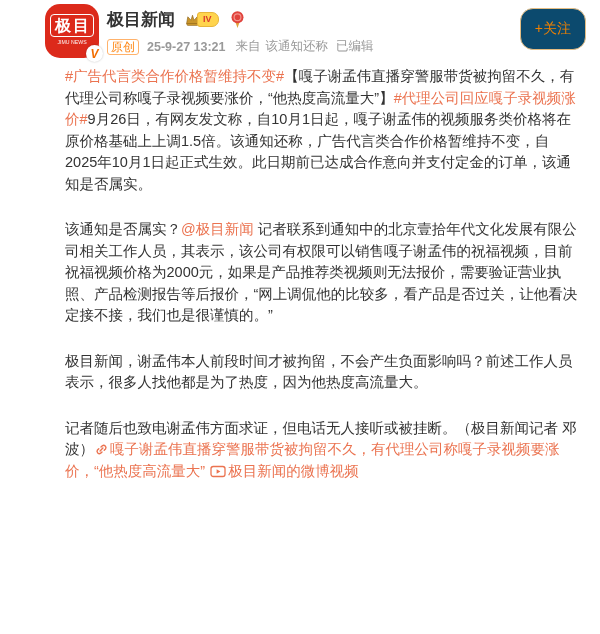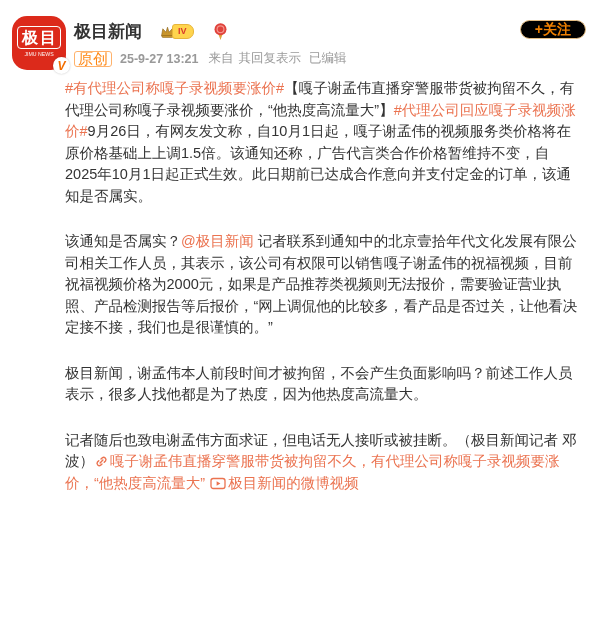--- a/index.html
+++ b/index.html
@@ -10,60 +10,60 @@
     --text:#333333;
     --meta:#999999;
     --vip-gold:#ffd44d;
   }
   *{margin:0;padding:0;box-sizing:border-box;}
   html,body{background:#ffffff;}
   body{
     width:600px;height:634px;overflow:hidden;
     font-family:"Liberation Sans", sans-serif;
   }
-  .header{display:flex;align-items:flex-start;padding:16px 14px 0 12px;}
+  .header{display:flex;align-items:flex-start;padding:4px 14px 0 12px;margin-left:33px;}
   .avatar{
     position:relative;width:54px;height:54px;flex:0 0 auto;
     background:var(--brand);border-radius:15px;color:#fff;
     display:flex;flex-direction:column;align-items:center;justify-content:center;
     cursor:pointer;
   }
   .avatar-name{
     font-weight:700;font-size:16px;letter-spacing:2px;line-height:1.2;
     border:1.5px solid #fff;border-radius:4px;padding:1px 2px 1px 4px;
   }
   .avatar-sub{font-size:10px;transform:scale(.52);white-space:nowrap;margin-top:0px;opacity:.95;}
   .verified-badge{
     position:absolute;right:-4px;bottom:-4px;width:17px;height:17px;
     background:#fff;border-radius:50%;display:flex;align-items:center;justify-content:center;
     color:#f26d00;font-weight:800;font-style:italic;font-size:12px;
     box-shadow:0 0 2px rgba(0,0,0,.25);
   }
   .author-info{margin-left:8px;padding-top:4px;flex:1 1 auto;min-width:0;}
-  .name-row{display:flex;align-items:center;gap:18px;}
+  .name-row{display:flex;align-items:center;gap:10px;}
   .username{font-size:17px;font-weight:700;color:var(--text);cursor:pointer;}
   .vip-badge{display:inline-flex;align-items:center;cursor:pointer;}
   .vip-pill{
     background:var(--vip-gold);color:#d93a2b;font-weight:800;
     font-size:9px;line-height:13px;padding:0 6px 0 5px;border-radius:3px 7px 7px 3px;
     margin-left:-3px;border:1px solid #e7b53a;
   }
   .medal{display:inline-flex;margin-left:2px;cursor:pointer;}
   .meta-row{margin-top:7px;display:flex;align-items:center;font-size:12.5px;color:var(--meta);}
   .orig-badge{
-    border:1px solid #ffb26b;color:#ff8713;font-size:15px;line-height:14px;
+    border:1px solid #ffb26b;color:#ff8713;font-size:12px;line-height:14px;
     padding:0 3px;border-radius:3px;margin-right:8px;flex:0 0 auto;
   }
   .timestamp{margin-right:10px;font-weight:bold;}
   .source-prefix{margin-right:5px;}
   .source-link{color:var(--meta);text-decoration:none;margin-right:8px;cursor:pointer;}
   .follow-btn{
-    height:19px;padding:0 14px;margin-top:4px;flex:0 0 auto;
-    border:1px solid var(--follow-border);color:var(--follow);background:#000000;
-    border-radius:13px;font-size:14px;font-family:inherit;cursor:pointer;font-weight:bold;
+    height:42px;padding:0 14px;margin-top:4px;flex:0 0 auto;
+    border:1px solid var(--follow-border);color:var(--follow);background:#0c4a6e;
+    border-radius:13px;font-size:14px;font-family:inherit;cursor:pointer;
   }
   .content{
     padding:8px 21px 0 65px;
     font-size:14.5px;line-height:21.5px;color:var(--text);
   }
   .content p{margin-bottom:24px;}
   .wb-link{color:var(--link);text-decoration:none;cursor:pointer;}
   .inline-icon{display:inline-block;vertical-align:-2px;margin:0 2px 0 1px;line-height:0;}
 </style>
 </head>
@@ -91,30 +91,30 @@
           <path d="M4 10 L6.5 17 L9 10 Z" fill="#e0a33c"></path>
           <circle cx="6.5" cy="6.3" r="6" fill="#e0433c"></circle>
           <circle cx="6.5" cy="6.3" r="3.4" fill="none" stroke="#f4948c" stroke-width="1.2"></circle>
         </svg>
       </span>
     </div>
     <div class="meta-row">
       <span class="orig-badge">原创</span>
       <span class="timestamp">25-9-27 13:21</span>
       <span class="source-prefix">来自</span>
-      <a class="source-link" href="#">其回复表示</a>
+      <a class="source-link" href="#">该通知还称</a>
       <span>已编辑</span>
     </div>
   </div>
 
   <button class="follow-btn">+关注</button>
 </div>
 
 <div class="content" id="post-content">
-    <p><a class="wb-link" href="#">#有代理公司称嘎子录视频要涨价#</a><span>【嘎子谢孟伟直播穿警服带货被拘留不久，有代理公司称嘎子录视频要涨价，“他热度高流量大”】</span><a class="wb-link" href="#">#代理公司回应嘎子录视频涨价#</a><span>9月26日，有网友发文称，自10月1日起，嘎子谢孟伟的视频服务类价格将在原价格基础上上调1.5倍。该通知还称，广告代言类合作价格暂维持不变，自2025年10月1日起正式生效。此日期前已达成合作意向并支付定金的订单，该通知是否属实。</span></p>
+    <p><a class="wb-link" href="#">#广告代言类合作价格暂维持不变#</a><span>【嘎子谢孟伟直播穿警服带货被拘留不久，有代理公司称嘎子录视频要涨价，“他热度高流量大”】</span><a class="wb-link" href="#">#代理公司回应嘎子录视频涨价#</a><span>9月26日，有网友发文称，自10月1日起，嘎子谢孟伟的视频服务类价格将在原价格基础上上调1.5倍。该通知还称，广告代言类合作价格暂维持不变，自2025年10月1日起正式生效。此日期前已达成合作意向并支付定金的订单，该通知是否属实。</span></p>
     <p><span>该通知是否属实？</span><a class="wb-link" href="#">@极目新闻</a><span> 记者联系到通知中的北京壹拾年代文化发展有限公司相关工作人员，其表示，该公司有权限可以销售嘎子谢孟伟的祝福视频，目前祝福视频价格为2000元，如果是产品推荐类视频则无法报价，需要验证营业执照、产品检测报告等后报价，“网上调侃他的比较多，看产品是否过关，让他看决定接不接，我们也是很谨慎的。”</span></p>
     <p><span>极目新闻，谢孟伟本人前段时间才被拘留，不会产生负面影响吗？前述工作人员表示，很多人找他都是为了热度，因为他热度高流量大。</span></p>
     <p><span>记者随后也致电谢孟伟方面求证，但电话无人接听或被挂断。（极目新闻记者 邓波）</span><a class="wb-link" href="#"><span class="inline-icon"><svg width="13" height="13" viewBox="0 0 13 13" fill="none" stroke="#eb7350" stroke-width="1.4" stroke-linecap="round">
             <path d="M5.1 7.9 L7.9 5.1"></path>
             <path d="M6 4.1 L7.3 2.8 a2.3 2.3 0 0 1 3.2 3.2 L9.2 7.3"></path>
             <path d="M7 8.9 L5.7 10.2 a2.3 2.3 0 0 1 -3.2 -3.2 L3.8 5.7"></path>
           </svg></span>嘎子谢孟伟直播穿警服带货被拘留不久，有代理公司称嘎子录视频要涨价，“他热度高流量大” </a><a class="wb-link" href="#"><span class="inline-icon"><svg width="16" height="13" viewBox="0 0 16 13">
             <rect x="1" y="1.5" width="14" height="10" rx="2.2" fill="none" stroke="#eb7350" stroke-width="1.3"></rect>
             <path d="M6.6 4.3 L10.4 6.5 L6.6 8.7 Z" fill="#eb7350"></path>
           </svg></span>极目新闻的微博视频</a></p>

